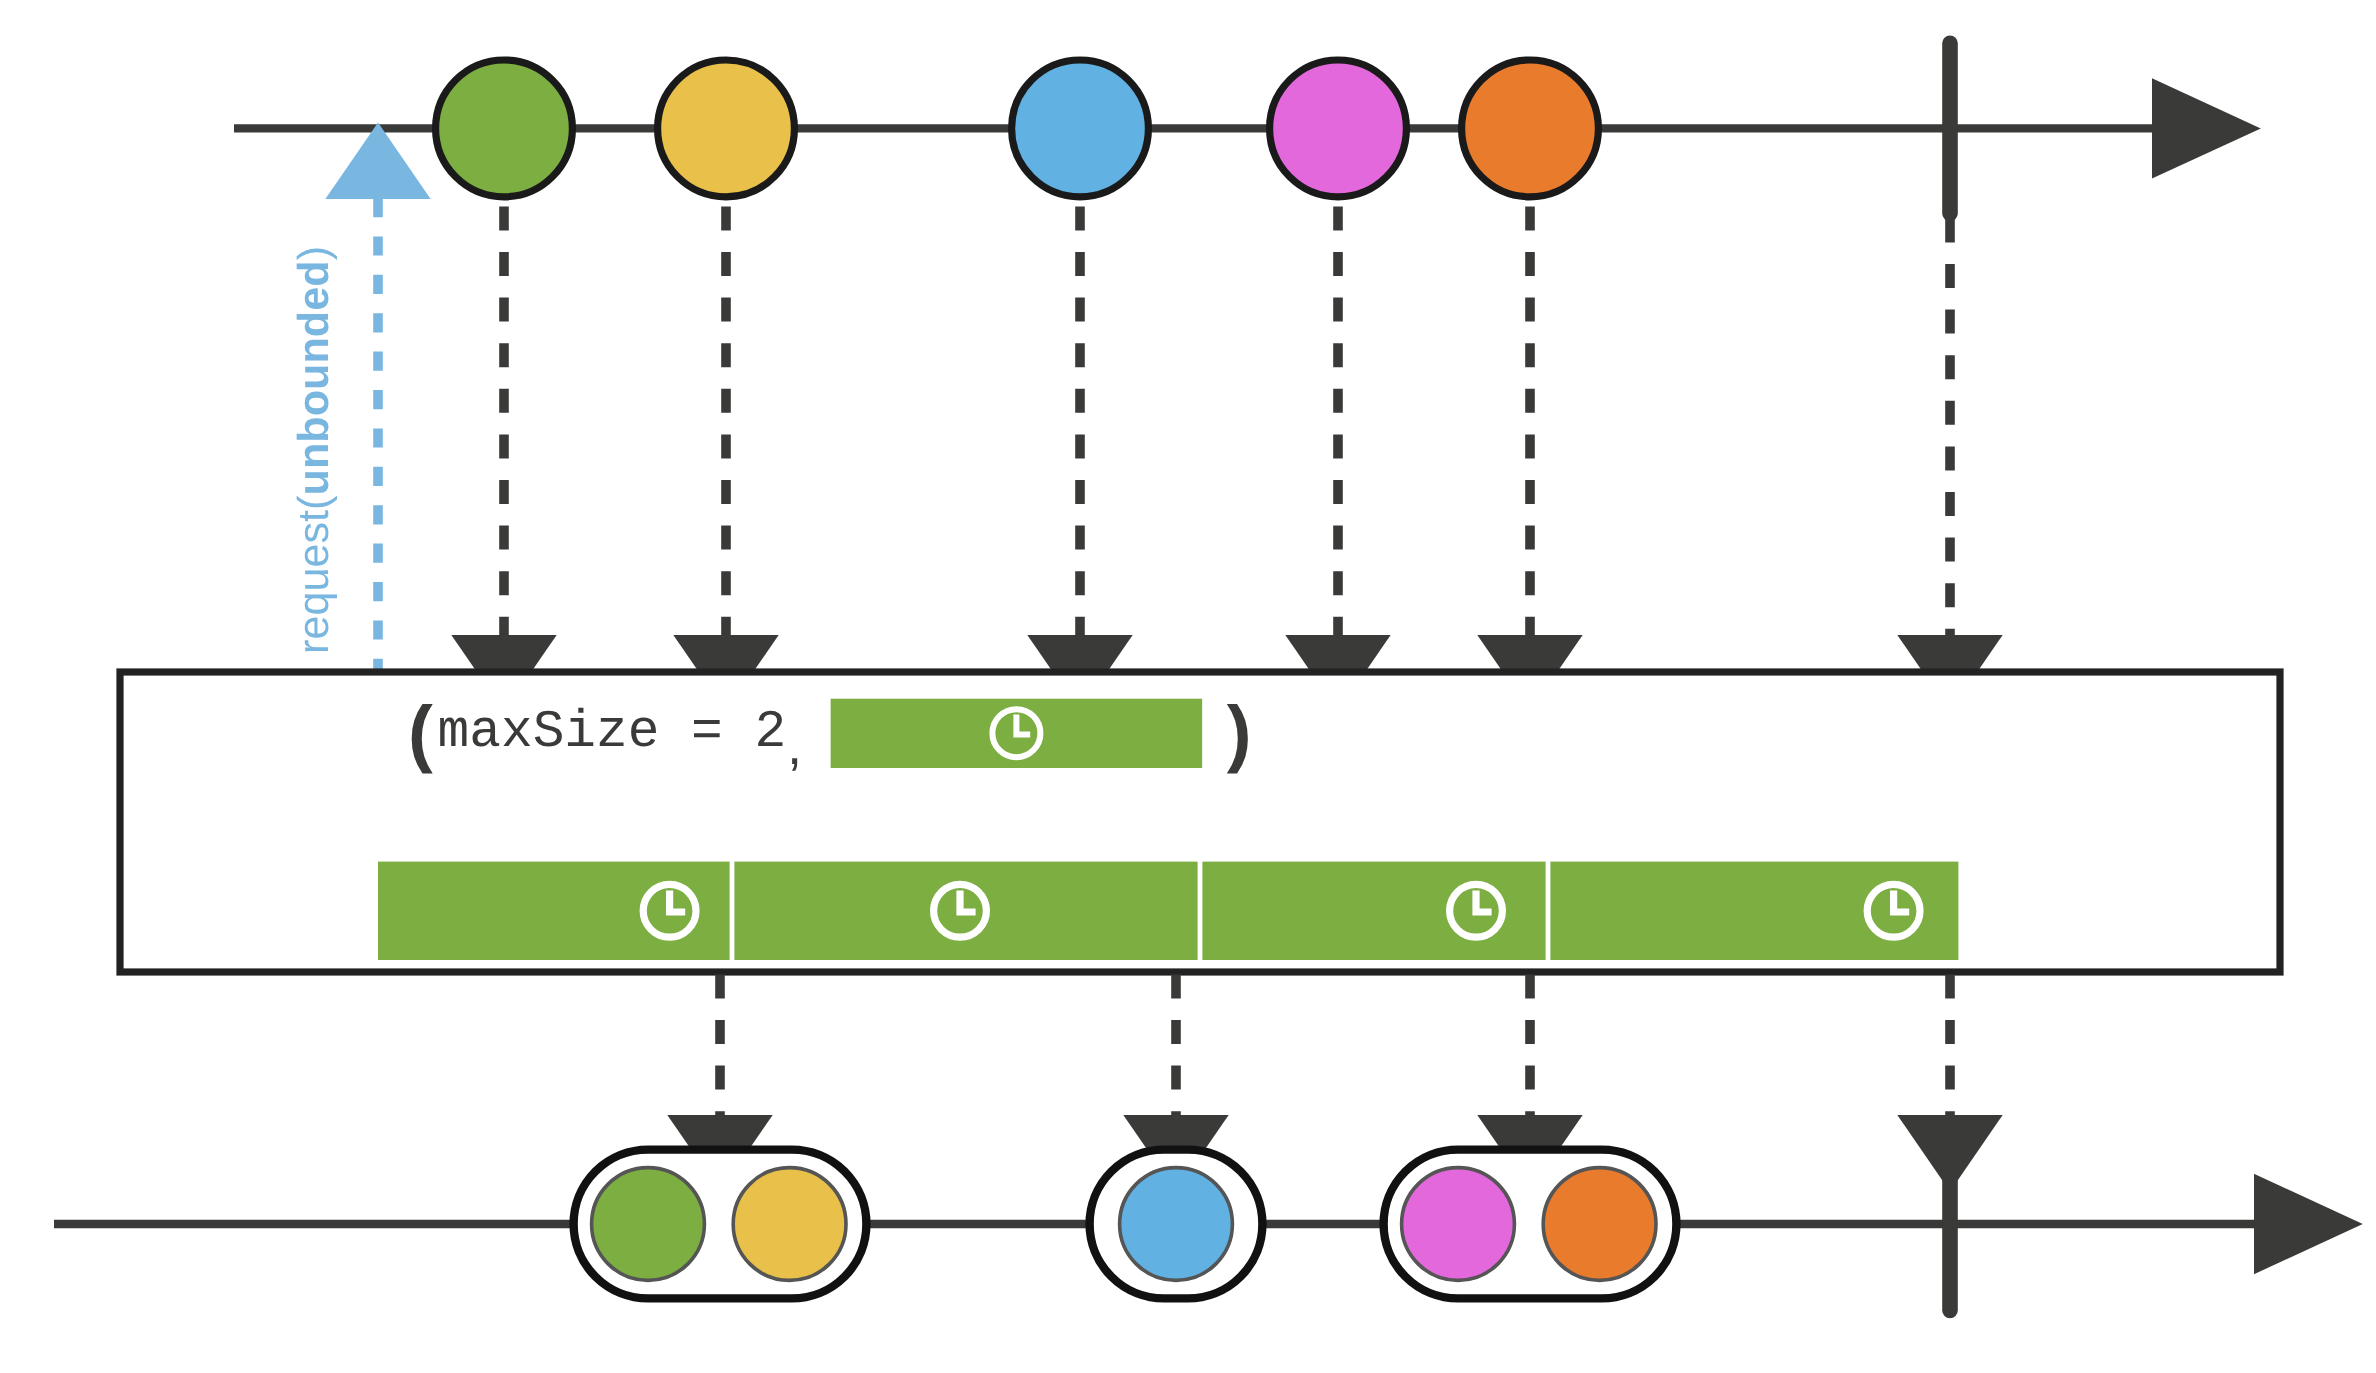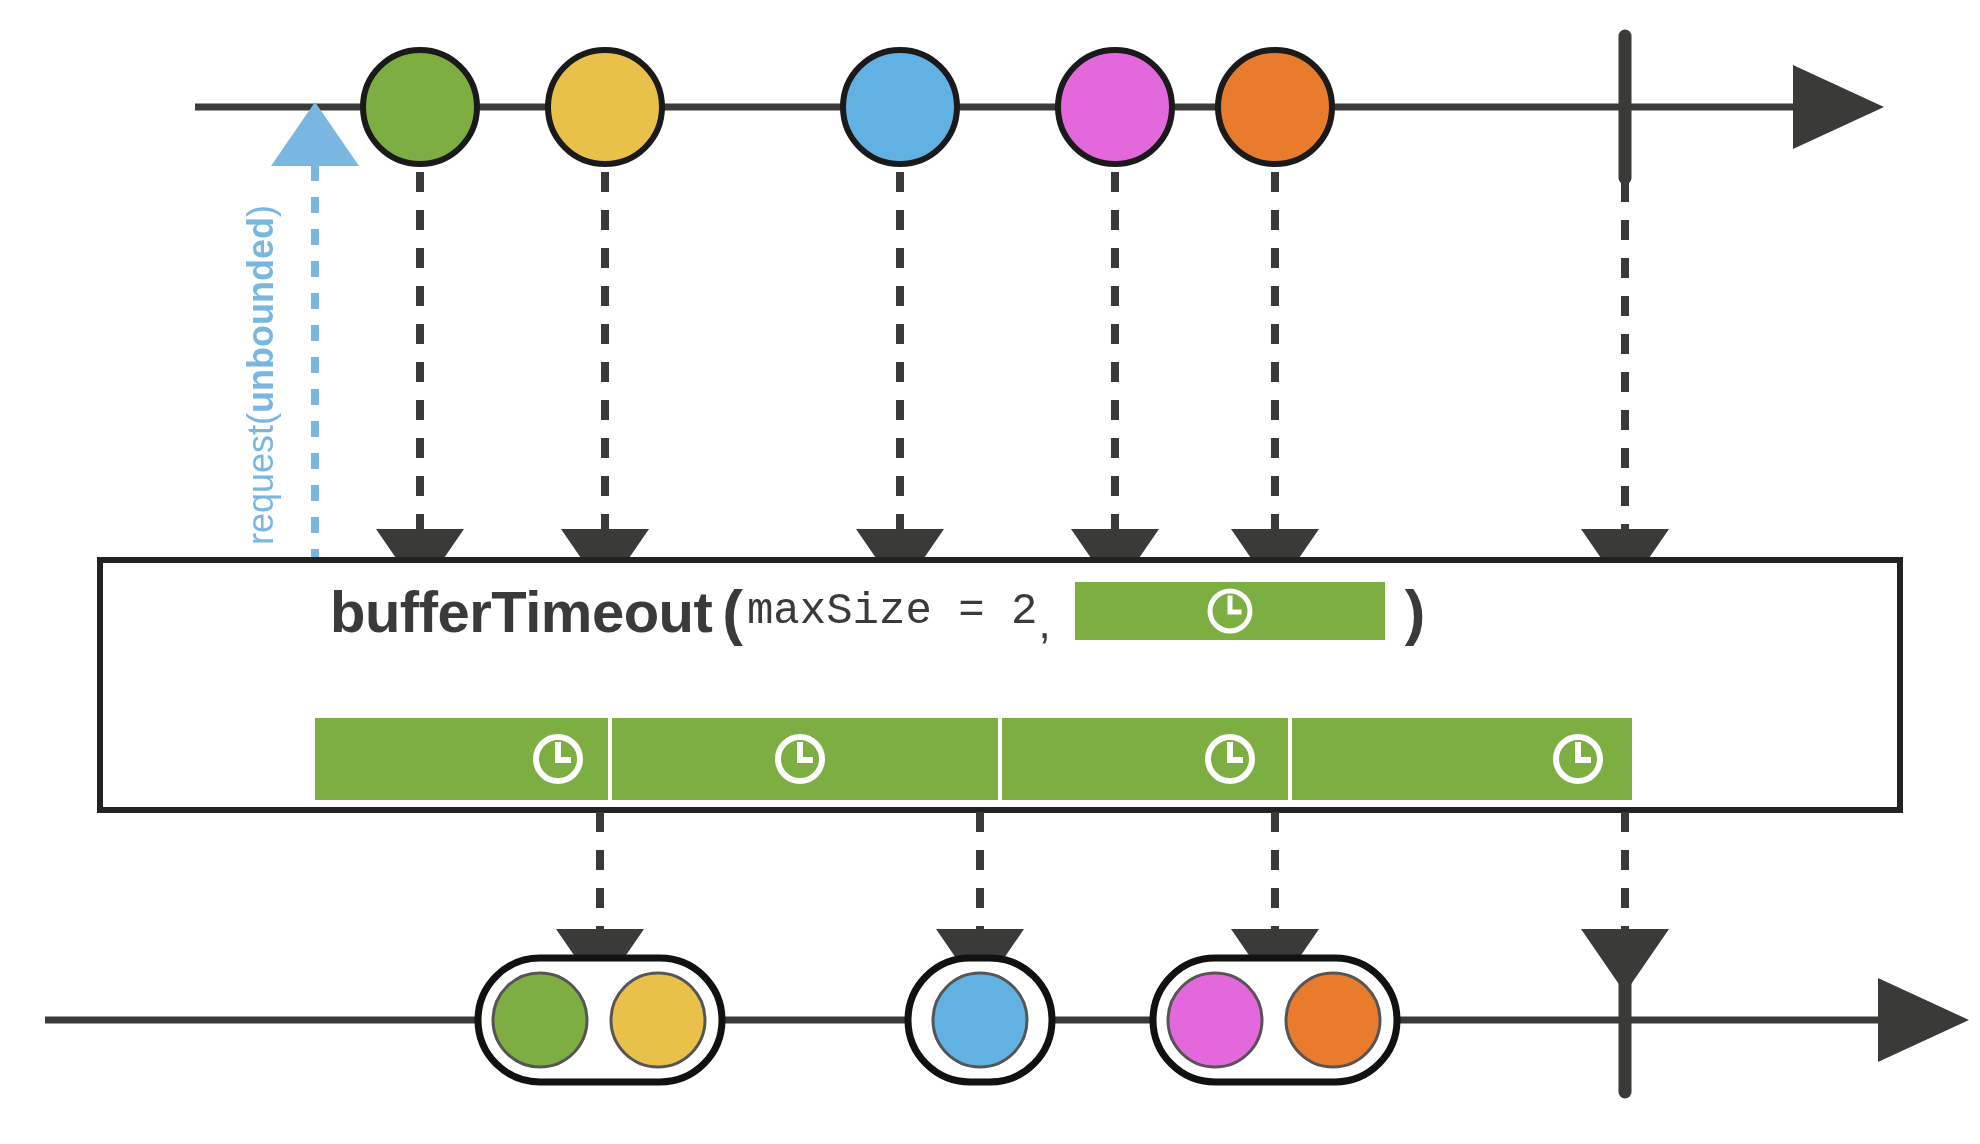--- a/index.html
+++ b/index.html
@@ -127,21 +127,20 @@
     </g>
   </svg>
 
   <div class="opbox-text">
 
     <div class="vlabel" style="left:240px; top:545px; transform:rotate(-90deg);">
       <span>request(</span><b>unbounded</b><span>)</span>
     </div>
 
     <div class="title-row">
-      <span class="t-bold">bufferTimeout</span>
       <span class="t-paren">(</span>
       <span class="t-norm">maxSize = 2</span>
       <span class="t-comma">,</span>
       <span class="title-green-bar">
         <svg viewBox="0 0 310 58" width="310" height="58">
           <rect x="0" y="0" width="310" height="58" fill="#7DAE42"></rect>
           <g>
             <circle cx="155" cy="29" r="20" fill="none" stroke="#ffffff" stroke-width="5"></circle>
             <path d="M155,16 L155,30 L164,30" fill="none" stroke="#ffffff" stroke-width="5" stroke-linecap="square"></path>
           </g>

